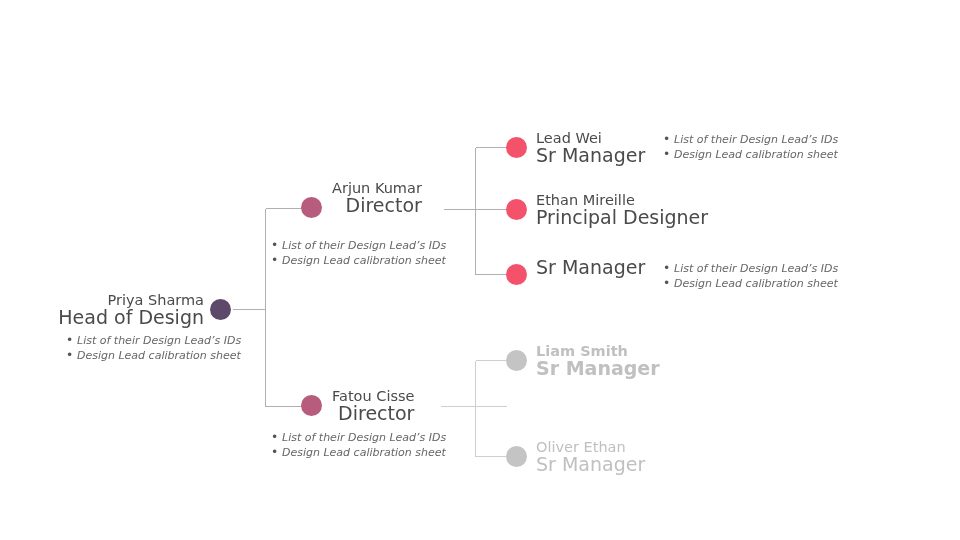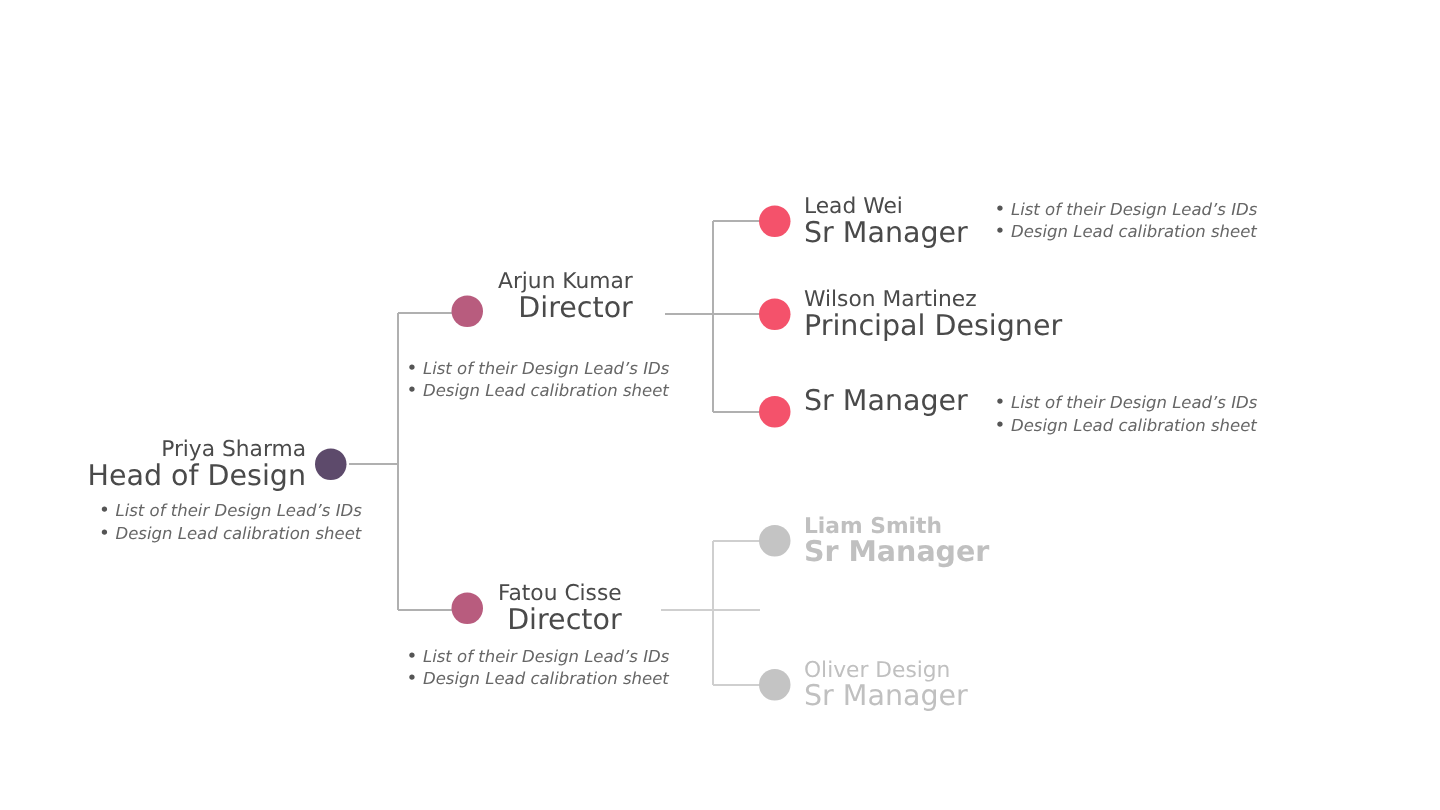--- a/index.html
+++ b/index.html
@@ -104,21 +104,21 @@
     </div>
     <ul class="notes" style="left:663px;top:132px;">
       <li>List of their Design Lead’s IDs</li>
       <li>Design Lead calibration sheet</li>
     </ul>
   </div>
 
   <div class="node">
     <div class="dot" style="left:506px;top:199px;width:21px;height:21px;background:#f4526b;"></div>
     <div class="labels right" style="left:536px;top:192px;">
-      <div class="nm">Wilson Martinez</div>
+      <div class="nm">Ethan Mireille</div>
       <div class="ttl">Principal Designer</div>
     </div>
   </div>
 
   <div class="node">
     <div class="dot" style="left:506px;top:264px;width:21px;height:21px;background:#f4526b;"></div>
     <div class="labels right" style="left:536px;top:259px;">
       <div class="ttl">Sr Manager</div>
     </div>
     <ul class="notes" style="left:663px;top:261px;">
@@ -131,18 +131,18 @@
     <div class="dot" style="left:506px;top:350px;width:21px;height:21px;background:#c4c4c4;"></div>
     <div class="labels right muted" style="left:536px;top:343px;font-weight:bold;">
       <div class="nm">Liam Smith</div>
       <div class="ttl">Sr Manager</div>
     </div>
   </div>
 
   <div class="node">
     <div class="dot" style="left:506px;top:446px;width:21px;height:21px;background:#c4c4c4;"></div>
     <div class="labels right muted" style="left:536px;top:439px;">
-      <div class="nm">Oliver Design</div>
+      <div class="nm">Oliver Ethan</div>
       <div class="ttl">Sr Manager</div>
     </div>
   </div>
 
 </div>
 
 </body></html>

